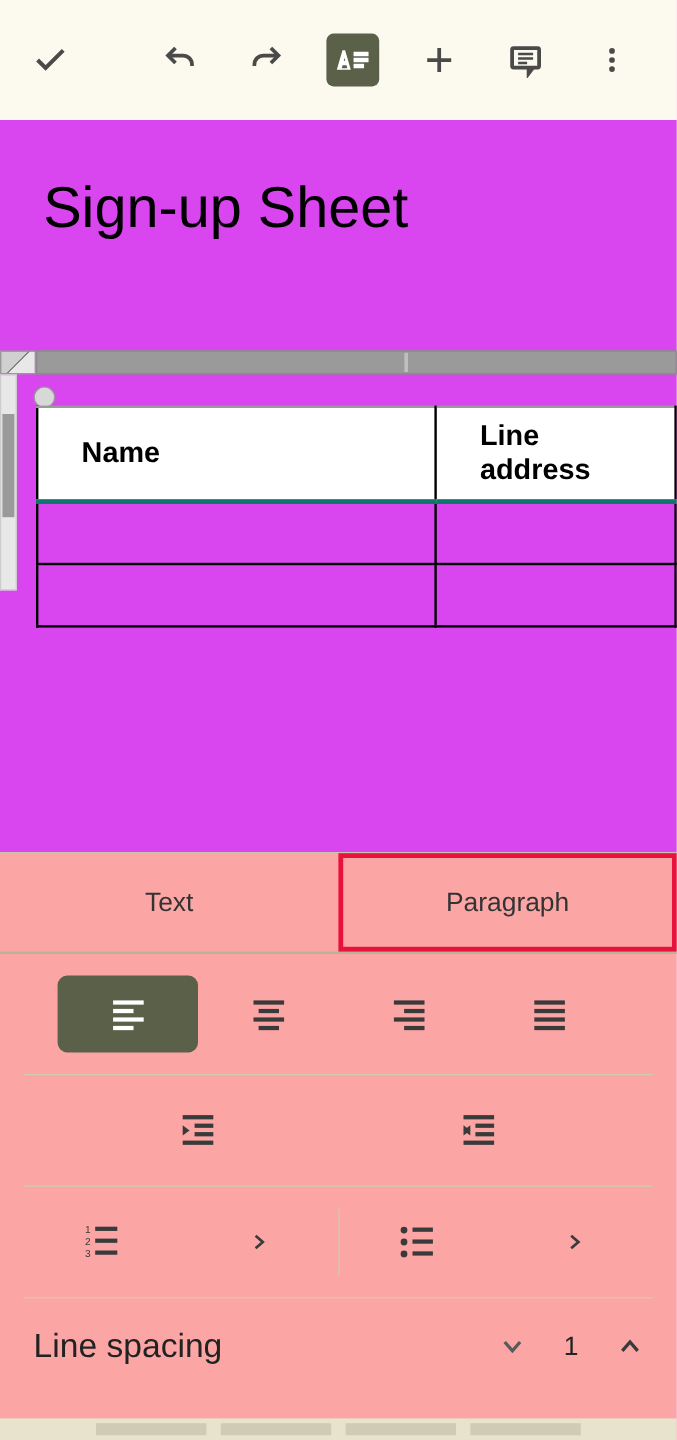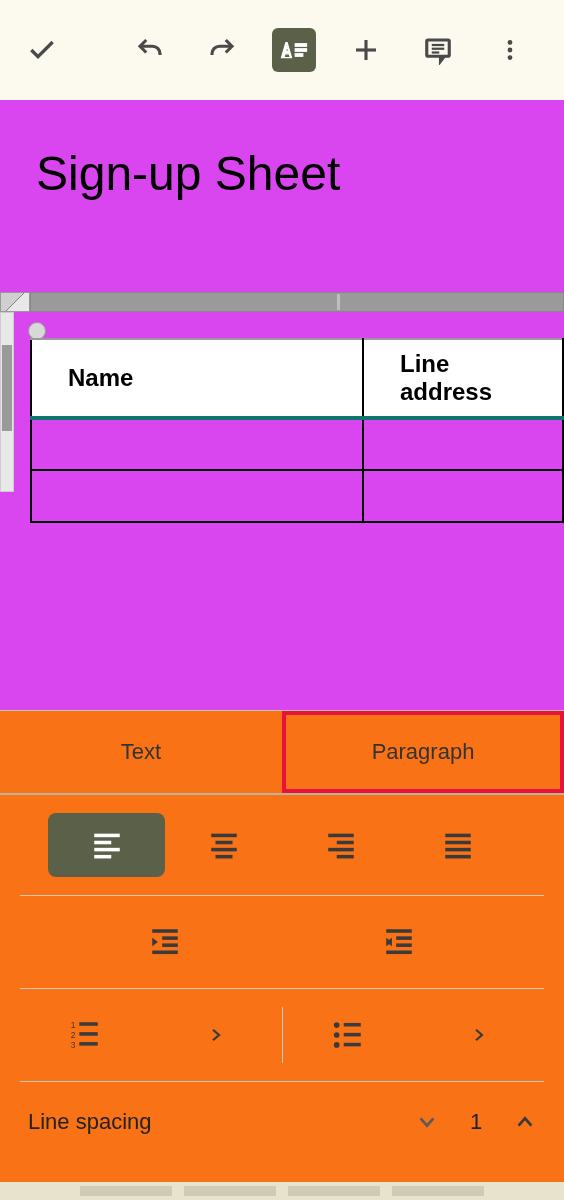--- a/index.html
+++ b/index.html
@@ -131,21 +131,21 @@
     .doc-table tr:first-child th { border-top: 2px solid #9a9a9a; border-bottom: 4px solid #0f766e; padding-left: 36px; }
     .doc-table th { background: #fff; }
 
     
     .panel {
       position: absolute;
       bottom: 0;
       left: 0;
       right: 0;
       height: 490px;
-      background: #f97316;
+      background: #fca5a5;
       border-top: 1px solid #c8c3ad;
     }
     .tabs {
       display: flex;
       height: 84px;
       border-bottom: 2px solid #b8b39d;
     }
     .tab {
       flex: 1;
       display: flex;
@@ -212,21 +212,21 @@
       height: 56px;
     }
     .spacing-row {
       display: flex;
       align-items: center;
       padding: 24px 28px;
       height: 80px;
     }
     .spacing-label {
       flex: 1;
-      font-size: 22px;
+      font-size: 28px;
       color: #222;
     }
     .spacing-controls {
       display: flex;
       align-items: center;
       gap: 28px;
     }
     .spacing-val {
       font-size: 22px;
       color: #222;

